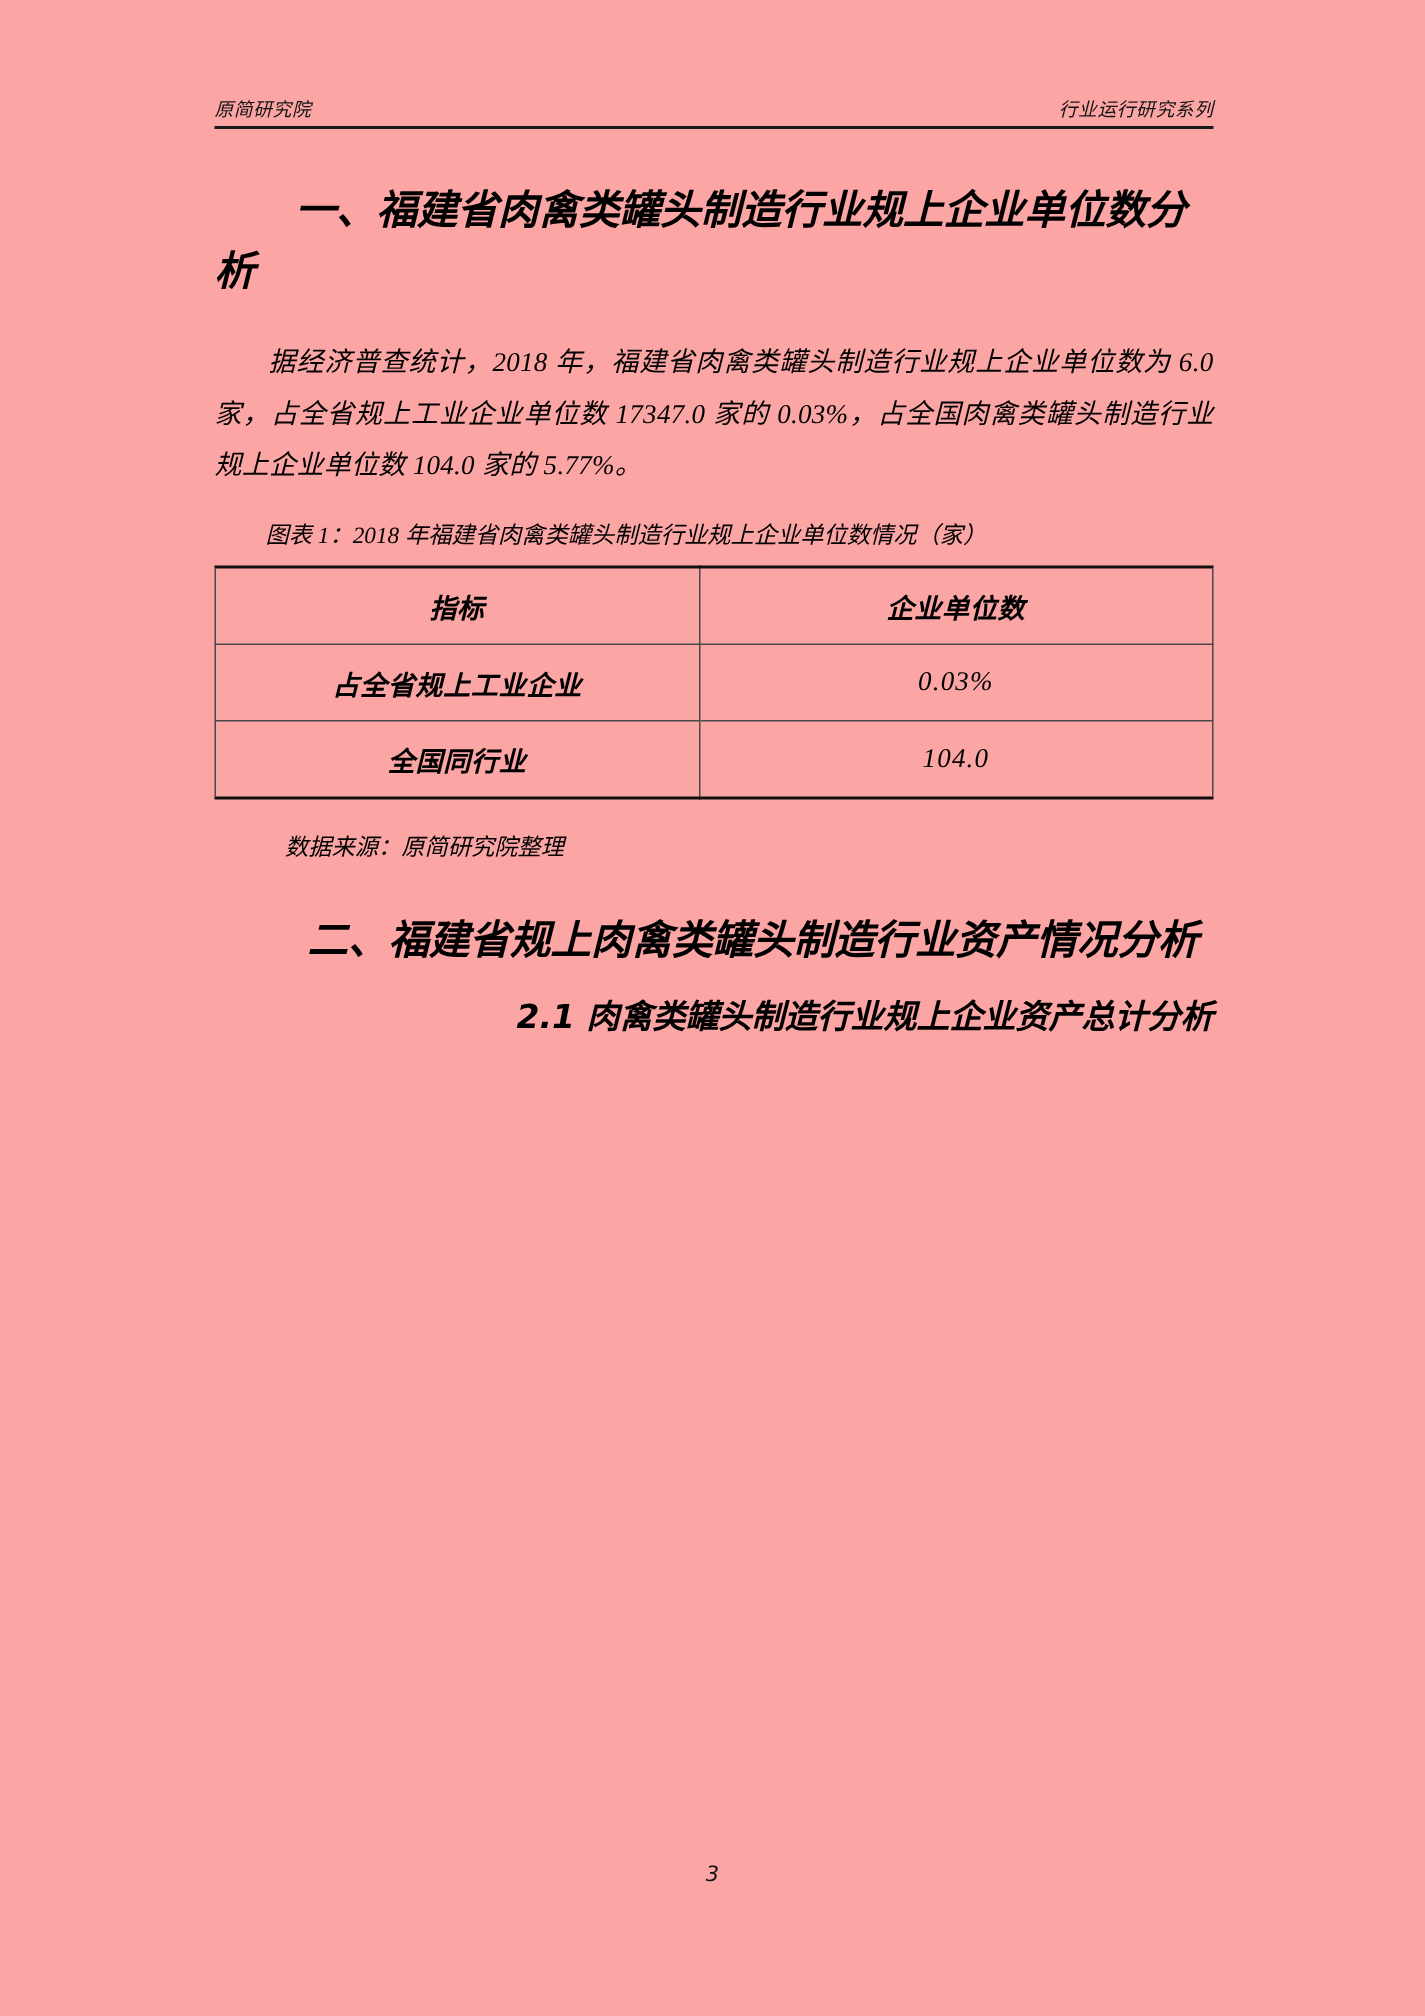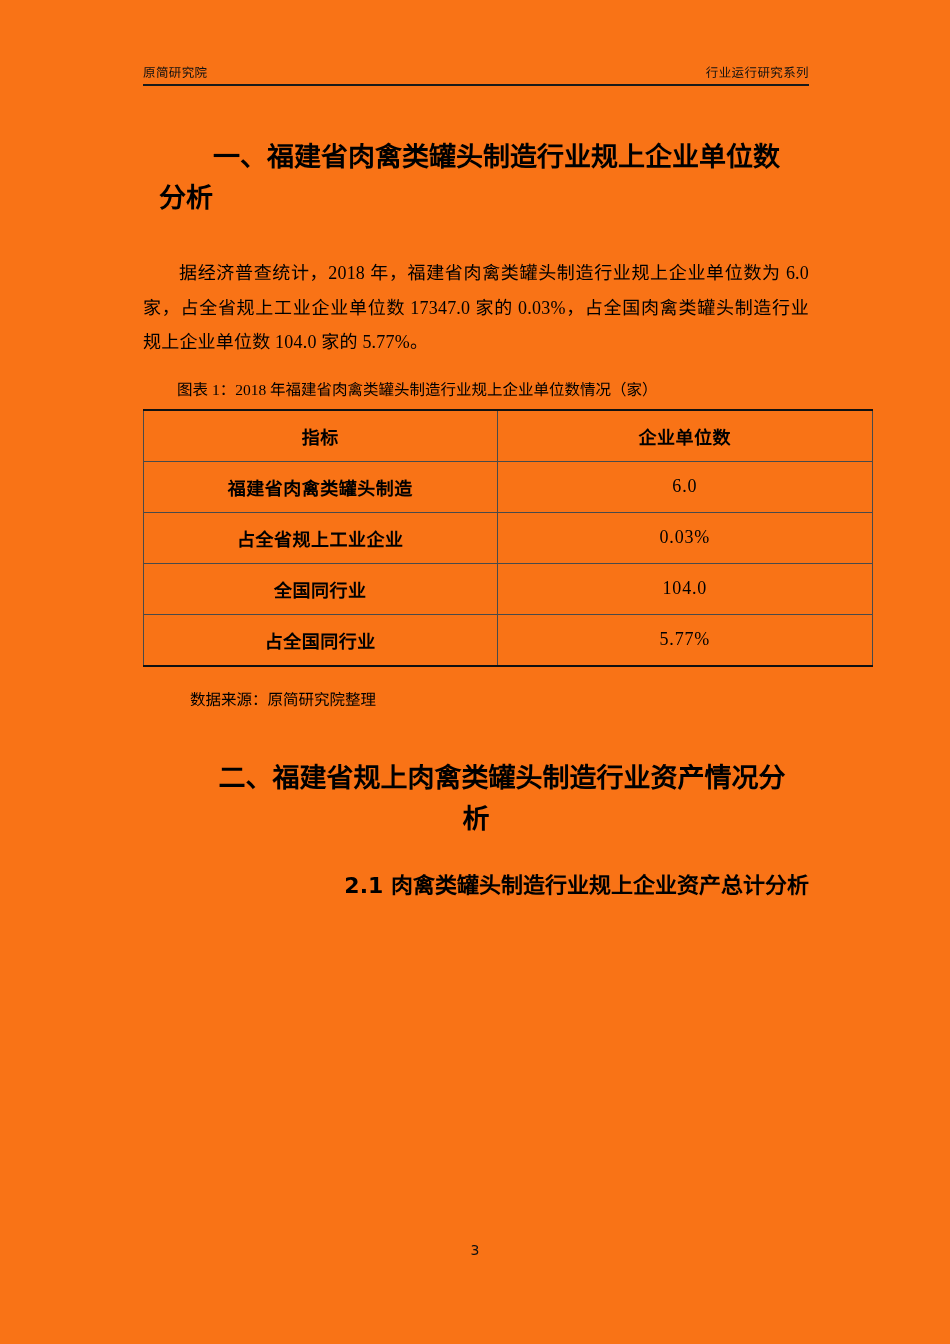--- a/index.html
+++ b/index.html
@@ -4,25 +4,26 @@
 <style>
   html, body {
     margin: 0;
     padding: 0;
     background: #ffffff;
   }
   .page {
     position: relative;
     width: 950px;
     height: 1344px;
-    background: #f97316;
+    background: #fca5a5;
     margin: 0 auto;
     overflow: hidden;
     color: #000000;
     font-family: "Liberation Serif", "DejaVu Serif", serif;
+    font-style: italic;
   }
 
   
   .running-header {
     position: absolute;
     left: 143px;
     top: 66px;
     width: 666px;
     display: flex;
     justify-content: space-between;
@@ -46,21 +47,21 @@
     left: 143px;
     top: 120px;
     width: 666px;
   }
 
   h1.doc-h1 {
     font-family: "DejaVu Sans", "Liberation Sans", sans-serif;
     font-weight: bold;
     font-size: 27px;
     line-height: 1.52;
-    margin: 16px;
+    margin: 0;
     text-indent: 54px;
     letter-spacing: 0px;
     color: #000;
   }
   h1.doc-h1.second {
     text-indent: 52px;
     text-align: center;
   }
 
   h2.doc-h2 {
@@ -99,21 +100,21 @@
     font-family: "Liberation Serif", "DejaVu Serif", serif;
     font-size: 15.5px;
     line-height: 1.6;
     margin: 13px;
     padding-left: 34px;
     color: #000;
   }
 
   
   table.data-table {
-    width: 730px;
+    width: 666px;
     border-collapse: collapse;
     table-layout: fixed;
     border-top: 2.4px solid #111;
     border-bottom: 2.4px solid #111;
   }
   table.data-table col.c-label { width: 48.5%; }
   table.data-table col.c-value { width: 51.5%; }
 
   table.data-table th,
   table.data-table td {
@@ -195,35 +196,27 @@
         <col class="c-value">
       </colgroup>
       <thead>
         <tr>
           <th>指标</th>
           <th>企业单位数</th>
         </tr>
       </thead>
       <tbody>
         <tr>
-          <td class="cell-label">福建省肉禽类罐头制造</td>
-          <td class="cell-value">6.0</td>
-        </tr>
-        <tr>
           <td class="cell-label">占全省规上工业企业</td>
           <td class="cell-value">0.03%</td>
         </tr>
         <tr>
           <td class="cell-label">全国同行业</td>
           <td class="cell-value">104.0</td>
         </tr>
-        <tr>
-          <td class="cell-label">占全国同行业</td>
-          <td class="cell-value">5.77%</td>
-        </tr>
       </tbody>
     </table>
 
     <div class="sp-src"></div>
 
     <p class="source-note">数据来源：原简研究院整理</p>
 
     <div class="sp-h2"></div>
 
     <h1 class="doc-h1 second">二、福建省规上肉禽类罐头制造行业资产情况分析</h1>

